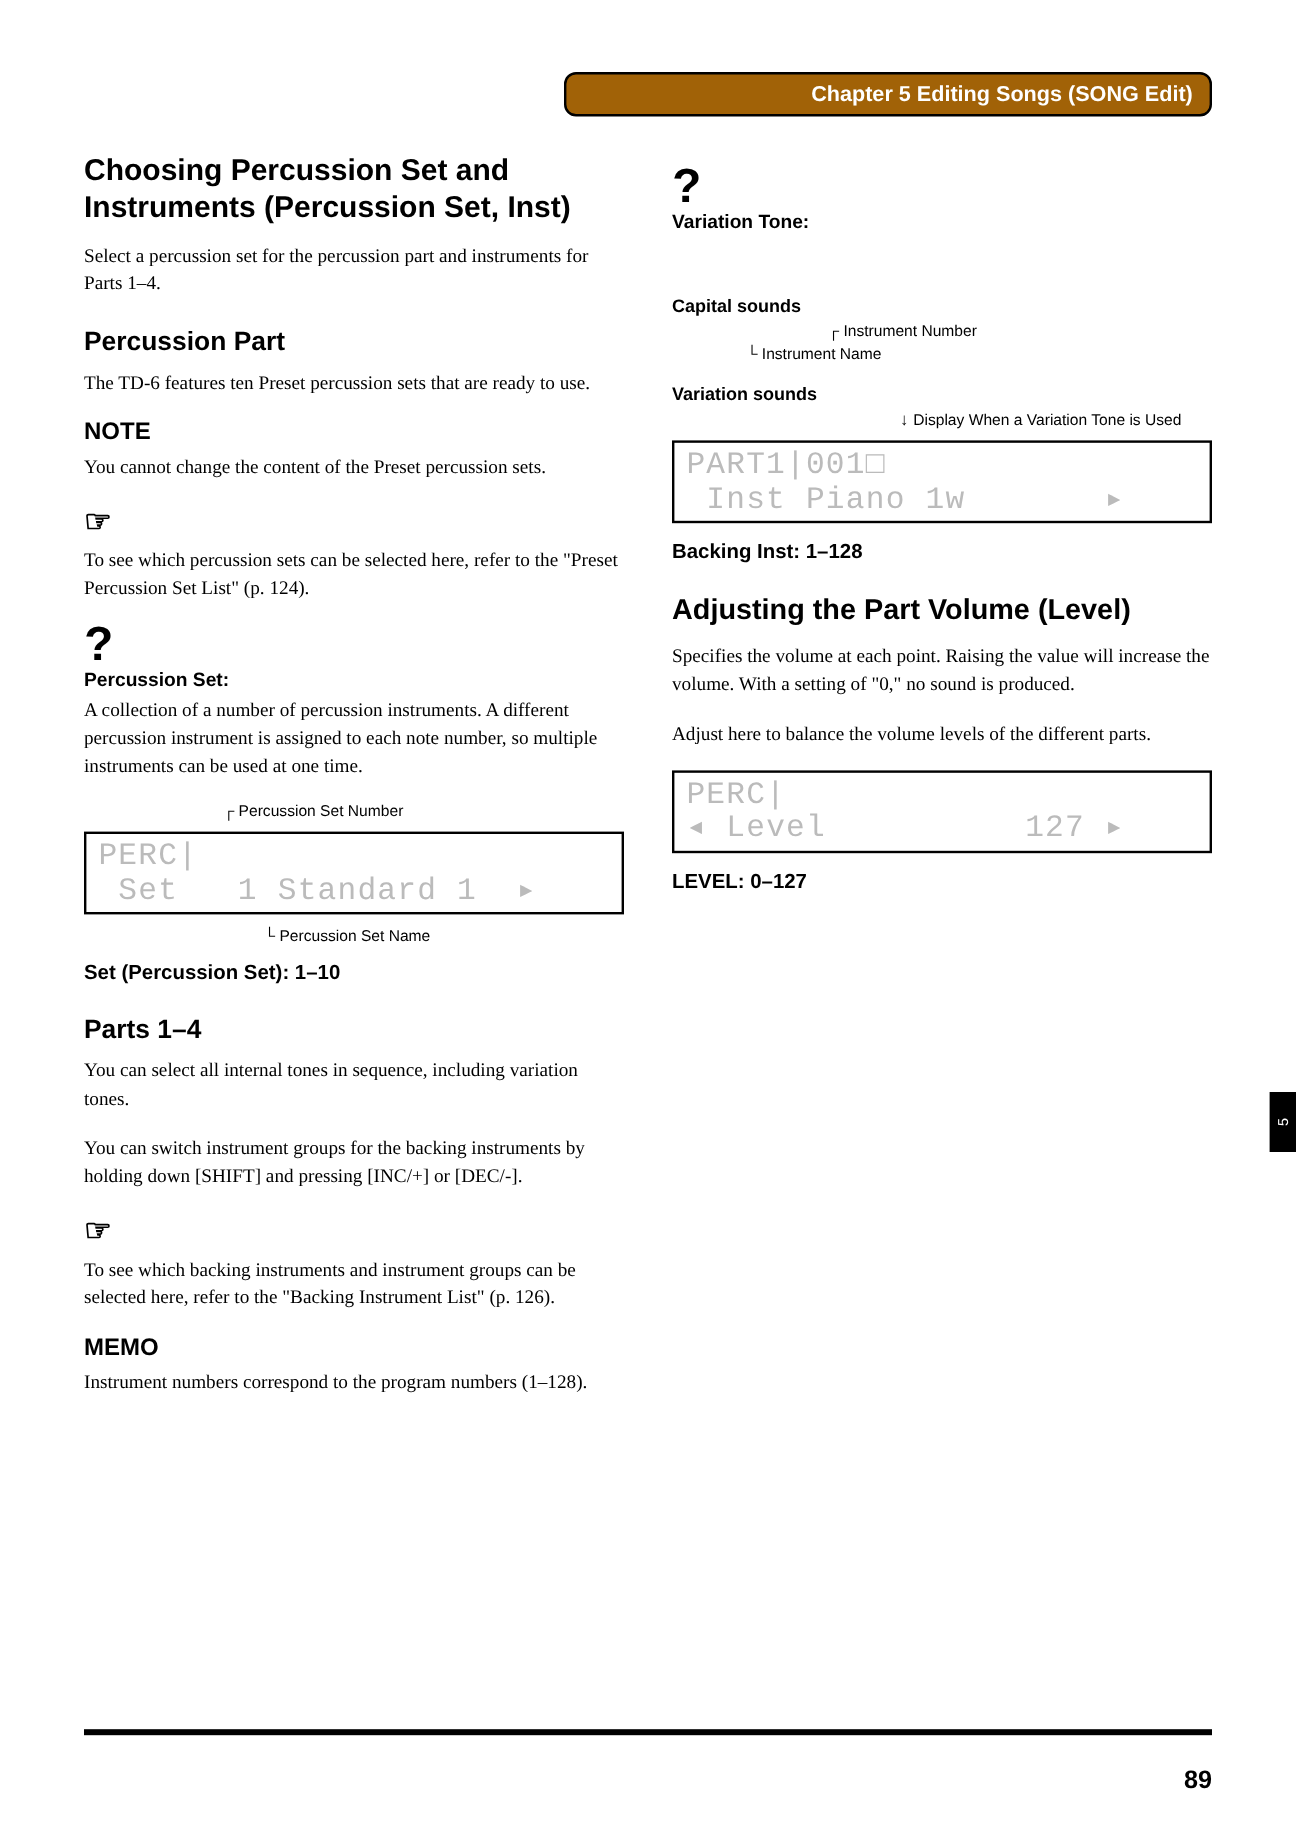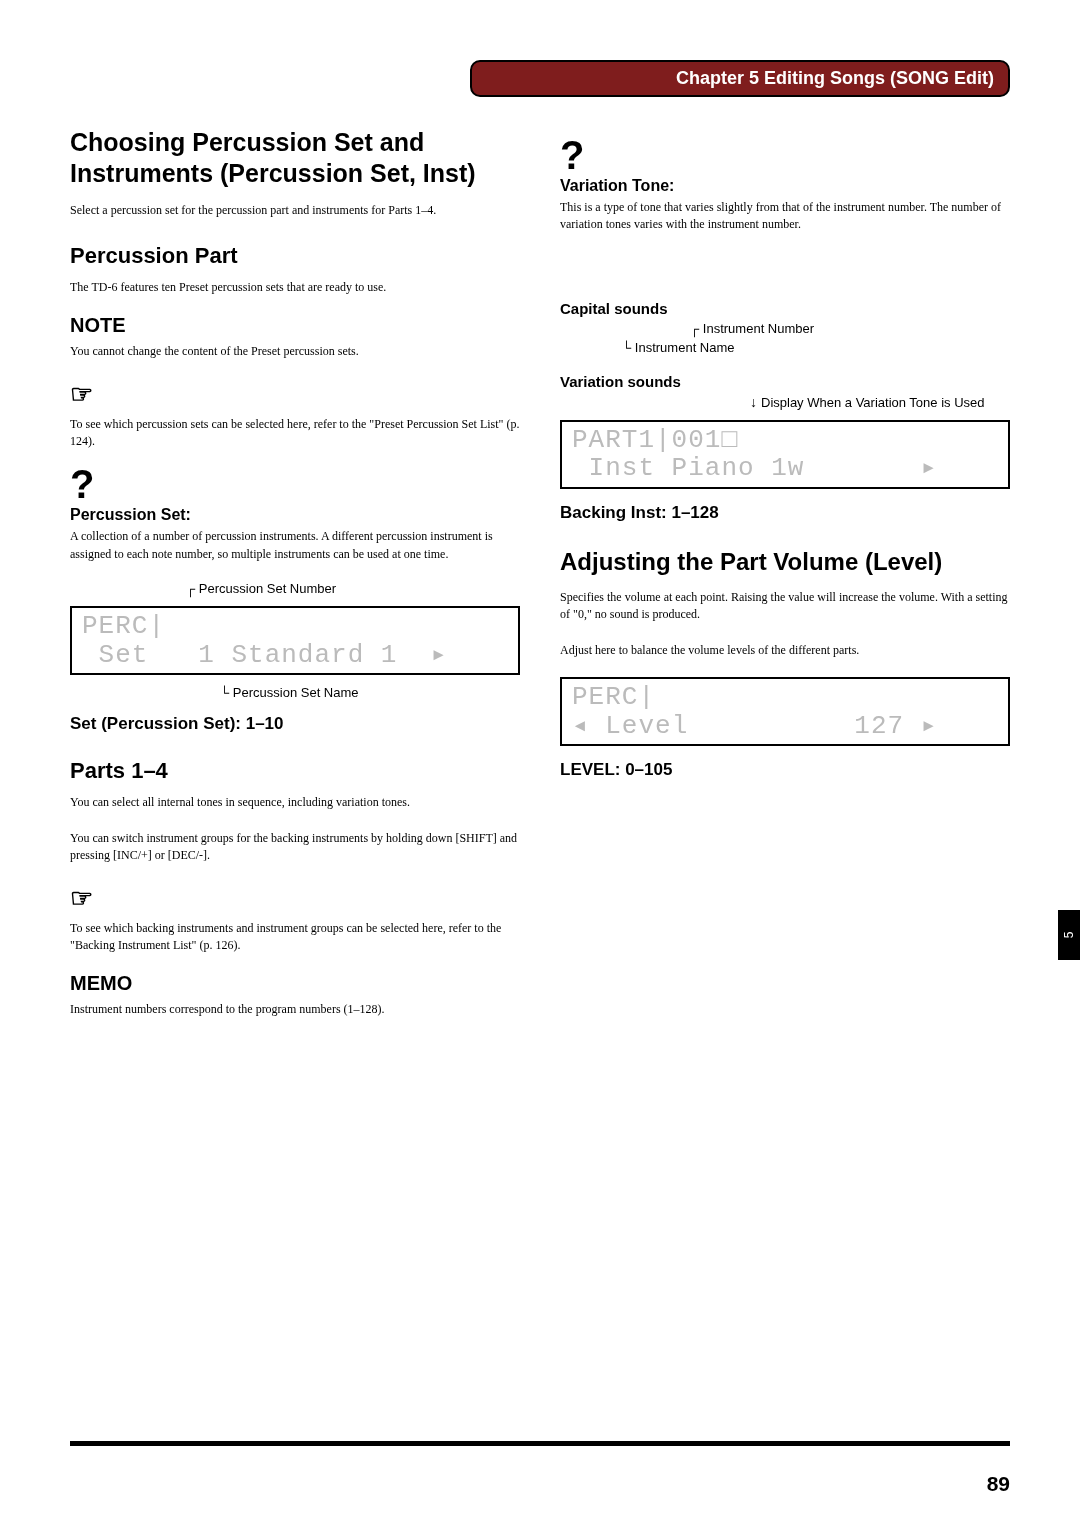--- a/index.html
+++ b/index.html
@@ -8,21 +8,21 @@
     height: 1526px;
     font-family: Georgia, 'Times New Roman', serif;
     background: #fff;
     color: #000;
     position: relative;
     padding: 60px 70px 40px 70px;
   }
   .header-bar {
     border: 2px solid #000;
     border-radius: 10px;
-    background: #7f1d1d;
+    background: #a16207;
     color: #fff;
     font-family: Arial, Helvetica, sans-serif;
     font-weight: bold;
     font-size: 18px;
     padding: 6px 14px;
     margin-bottom: 30px;
     margin-left: 400px;
     text-align: right;
   }
   .cols {
@@ -34,21 +34,21 @@
     min-width: 0;
   }
   .h-main {
     font-family: Arial, Helvetica, sans-serif;
     font-weight: bold;
     font-size: 25px;
     line-height: 1.25;
     margin-bottom: 12px;
   }
   .body-text {
-    font-size: 12px;
+    font-size: 16px;
     line-height: 1.45;
     margin-bottom: 18px;
   }
   .h-sub {
     font-family: Arial, Helvetica, sans-serif;
     font-weight: bold;
     font-size: 22px;
     margin-top: 24px;
     margin-bottom: 10px;
   }
@@ -171,21 +171,20 @@
     <span class="hand-icon">☞</span>
     <div class="body-text">To see which backing instruments and instrument groups can be selected here, refer to the "Backing Instrument List" (p. 126).</div>
 
     <span class="memo-icon">MEMO</span>
     <div class="body-text">Instrument numbers correspond to the program numbers (1–128).</div>
   </div>
 
   <div class="col">
     <span class="q-icon">?</span>
     <div class="bold-label">Variation Tone:</div>
-    <div class="body-text">This is a type of tone that varies slightly from that of the instrument number. The number of variation tones varies with the instrument number.</div>
 
     <div style="height:30px;"></div>
 
     <div class="small-heading">Capital sounds</div>
     <div class="annot-block">
       <div class="bracket-top" style="margin-left:130px;">┌ <span>Instrument Number</span></div>
     </div>
     <div class="annot-block">
       <div class="bracket-top" style="margin-left:62px;">└ <span>Instrument Name</span></div>
     </div>
@@ -203,21 +202,21 @@
 
     <div class="h-main" style="font-size:24px; margin-top:24px;">Adjusting the Part Volume (Level)</div>
     <div class="body-text">Specifies the volume at each point. Raising the value will increase the volume. With a setting of "0," no sound is produced.</div>
     <div class="body-text">Adjust here to balance the volume levels of the different parts.</div>
 
     <div class="lcd-wrap">
       <div class="lcd"><span class="dim">PERC|</span>
 <span class="dim">◂ Level          127 ▸</span></div>
     </div>
 
-    <div class="setting">LEVEL: 0–105</div>
+    <div class="setting">LEVEL: 0–127</div>
   </div>
 
 </div>
 
 <div class="thick-rule"></div>
 <div class="page-num">89</div>
 <div class="side-tab">
     <span>5</span>
   </div>
 

